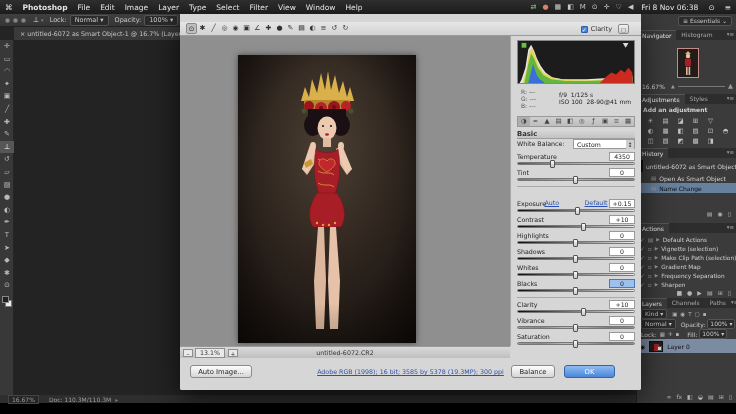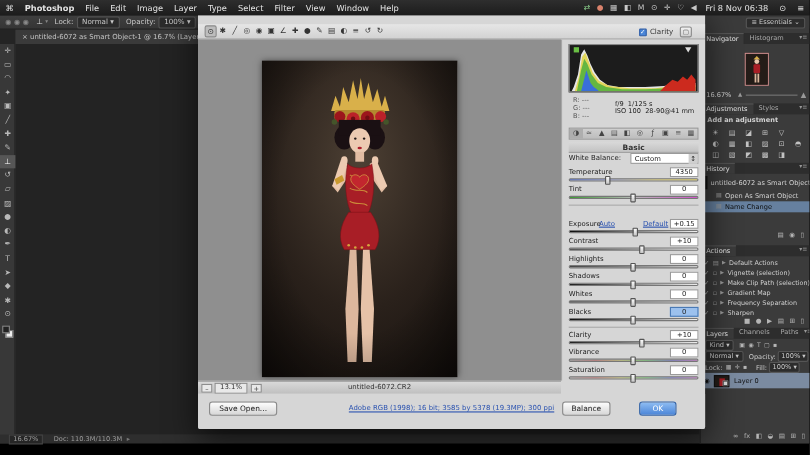--- a/index.html
+++ b/index.html
@@ -50,21 +50,21 @@
   .ckbox{width:7px;height:7px;background:#4a86d8;border:1px solid #2f5ea8;border-radius:1px;color:#fff;font-size:6px;line-height:6px;text-align:center;margin-right:3px;}
   .fsbtn{width:11px;height:10px;border:1px solid #8a8a8a;border-radius:2px;background:linear-gradient(#f2f2f2,#cfcfcf);margin-left:6px;font-size:6px;text-align:center;line-height:9px;color:#555;}
   .crpreview{position:absolute;left:0;top:28px;width:330px;height:310px;background:#8f8f8f;}
   .crphoto{position:absolute;left:58px;top:19px;width:178px;height:288px;box-shadow:0 0 6px rgba(0,0,0,.5);}
   .crside{position:absolute;left:330px;top:28px;width:131px;height:310px;background:#d6d6d6;border-left:1px solid #a6a6a6;}
   .histbox{position:absolute;left:6px;top:4px;width:118px;height:44px;background:#1c1c1c;border:1px solid #888;}
   .exif{position:absolute;left:6px;top:52px;width:118px;font-size:6px;color:#333;}
   .crtabs{position:absolute;left:6px;top:80px;width:118px;height:11px;background:linear-gradient(#cfcfcf,#bdbdbd);border:1px solid #999;display:flex;}
   .crtab{flex:1;text-align:center;font-size:6.5px;line-height:9px;color:#444;}
   .crtab.sel{background:#aeaeae;}
-  .basichdr{position:absolute;left:6px;top:93px;width:118px;height:10px;background:linear-gradient(#d9d9d9,#c3c3c3);border-bottom:1px solid #9d9d9d;text-align:center;font-size:6.8px;font-weight:bold;color:#333;line-height:10px;}
+  .basichdr{position:absolute;left:6px;top:93px;width:118px;height:10px;background:linear-gradient(#d9d9d9,#c3c3c3);border-bottom:1px solid #9d9d9d;font-size:6.8px;font-weight:bold;color:#333;line-height:10px;}
   .basicbody{position:absolute;left:6px;top:104px;width:118px;height:204px;}
   .cr-row{position:relative;height:14px;margin-bottom:2px;}
   .cr-lb{position:absolute;left:0;top:0;font-size:6.3px;color:#222;}
   .cr-val{position:absolute;right:0;top:-1px;width:26px;height:9px;background:#fff;border:1px solid #9a9a9a;font-size:6.2px;line-height:8px;text-align:center;color:#222;}
   .cr-val.sel{background:#9cc1ee;border-color:#4a7ab5;}
   .cr-track{position:absolute;left:0;right:0;top:9px;height:3px;border:1px solid #777;border-radius:2px;}
   .cr-thumb{position:absolute;top:-3px;width:5px;height:8px;background:linear-gradient(#fbfbfb,#c6c6c6);border:1px solid #555;border-radius:1px;margin-left:-3px;}
   .track-temp{background:linear-gradient(90deg,#3050c0,#8a90c0,#d8c868,#e8d246);}
   .track-tint{background:linear-gradient(90deg,#3f9c35,#b9b9b9,#cf54c8);}
   .track-tone{background:linear-gradient(90deg,#0d0d0d,#efefef);}
@@ -575,20 +575,20 @@
     </div>
 
     <div class="crzoom">
       <span class="zbtn">–</span>
       <span style="border:1px solid #8d8d8d;background:#e9e9e9;padding:0 4px;margin-left:2px;line-height:8px;">13.1%</span>
       <span class="zbtn">+</span>
       <span style="position:absolute;left:0;width:330px;text-align:center;">untitled-6072.CR2</span>
     </div>
 
     <div class="crfooter">
-      <span class="btn" style="left:10px;top:7px;width:62px;">Save Open...</span>
+      <span class="btn" style="left:10px;top:7px;width:62px;">Auto Image...</span>
       <span class="linkish" style="position:absolute;left:0;width:461px;text-align:center;top:10px;">Adobe RGB (1998); 16 bit; 3585 by 5378 (19.3MP); 300 ppi</span>
       <span class="btn" style="right:86px;top:7px;width:44px;">Balance</span>
-      <span class="btn primary" style="right:26px;top:7px;width:34px;">OK</span>
+      <span class="btn primary" style="right:26px;top:7px;width:51px;">OK</span>
     </div>
   </div>
 
 </div>
 
 </body></html>

